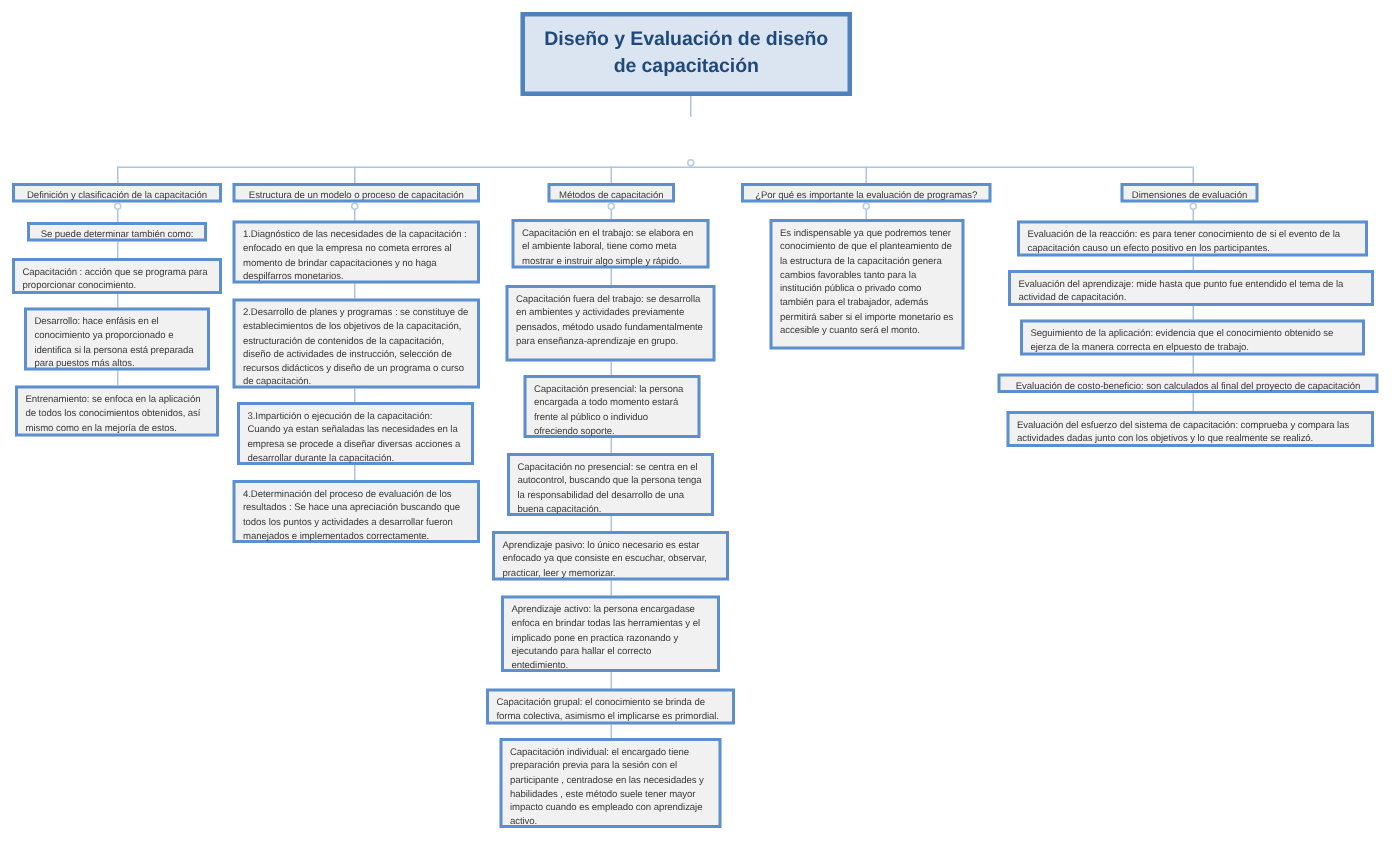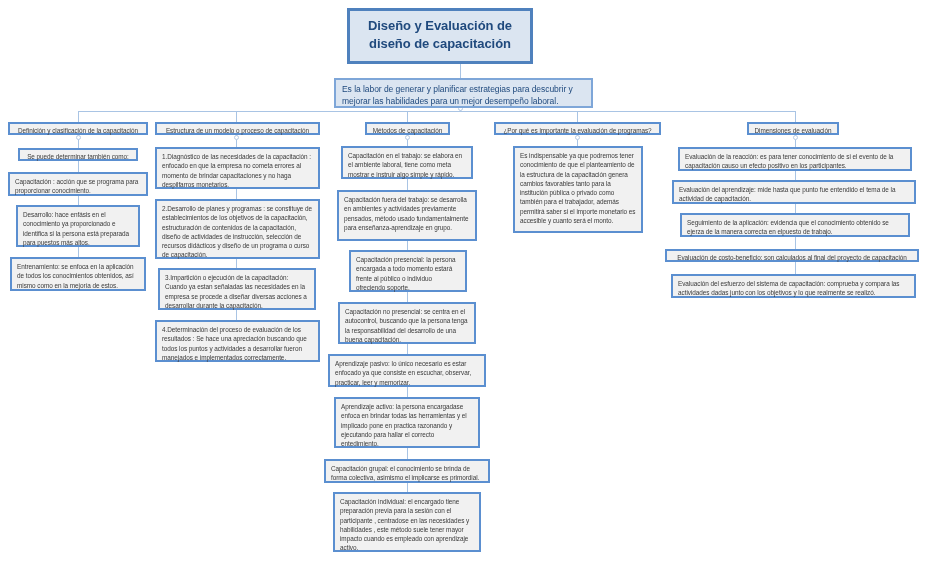--- a/index.html
+++ b/index.html
@@ -41,25 +41,22 @@
   <div class="line vline" style="left:577px;top:135px;height:15px;"></div>
   <div class="line vline" style="left:795px;top:135px;height:140px;"></div>
 
   <div class="dot" style="left:458px;top:106px;"></div>
   <div class="dot" style="left:76px;top:135px;"></div>
   <div class="dot" style="left:234px;top:135px;"></div>
   <div class="dot" style="left:405px;top:135px;"></div>
   <div class="dot" style="left:575px;top:135px;"></div>
   <div class="dot" style="left:793px;top:135px;"></div>
 
-  <div class="node title" style="left:347px;top:8px;width:186px;height:56px;">
+  <div class="node title" style="left:347px;top:8px;width:221px;height:56px;">
     <span>Diseño y Evaluación de diseño de capacitación</span>
-  </div>
-  <div class="node sub" style="left:334px;top:78px;width:259px;height:30px;">
-    <span>Es la labor de generar y planificar estrategias para descubrir y mejorar las habilidades para un mejor desempeño laboral.</span>
   </div>
 
   <div class="node header" style="left:8px;top:122px;width:140px;height:13px;">
     <span>Definición y clasificación de la capacitación</span>
   </div>
   <div class="node header" style="left:18px;top:148px;width:120px;height:13px;">
     <span>Se puede determinar también como:</span>
   </div>
   <div class="node" style="left:8px;top:172px;width:140px;height:24px;">
     <span>Capacitación : acción que se programa para proporcionar conocimiento.</span>

